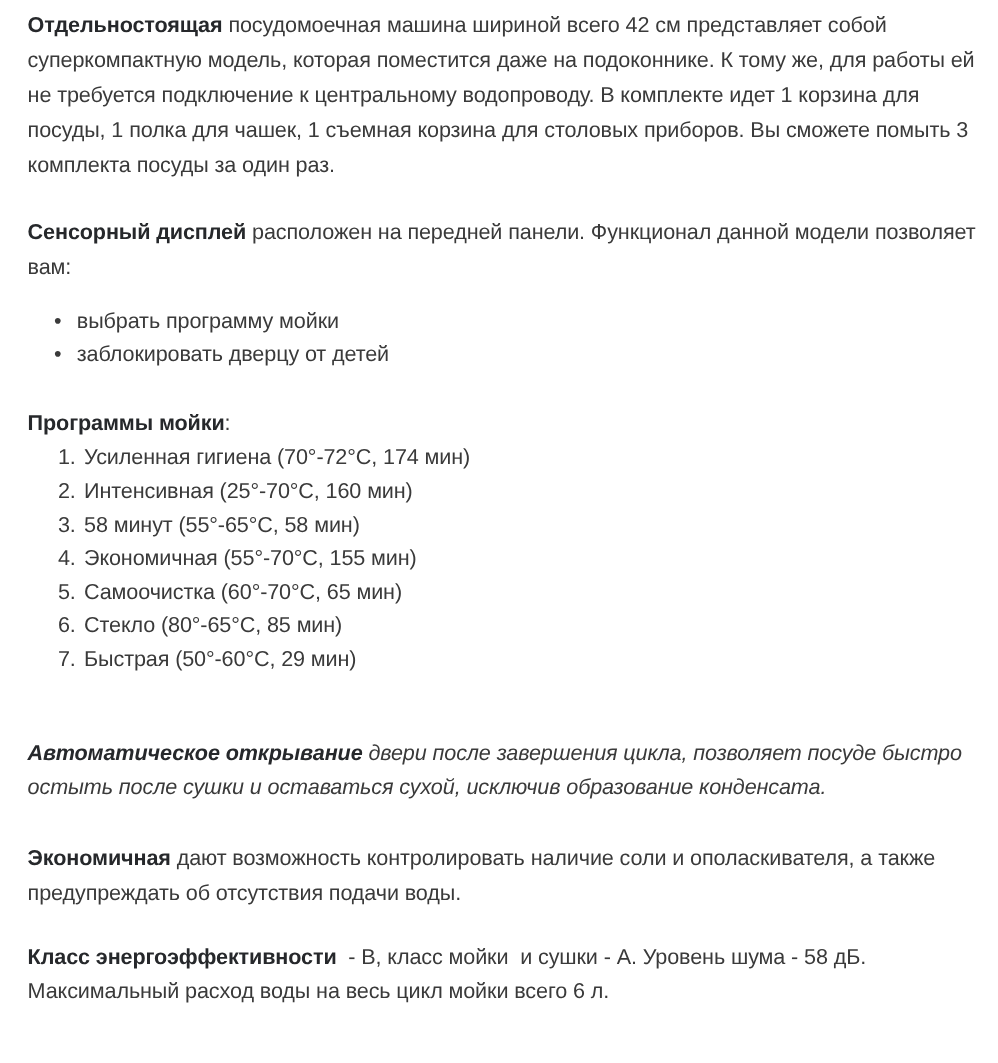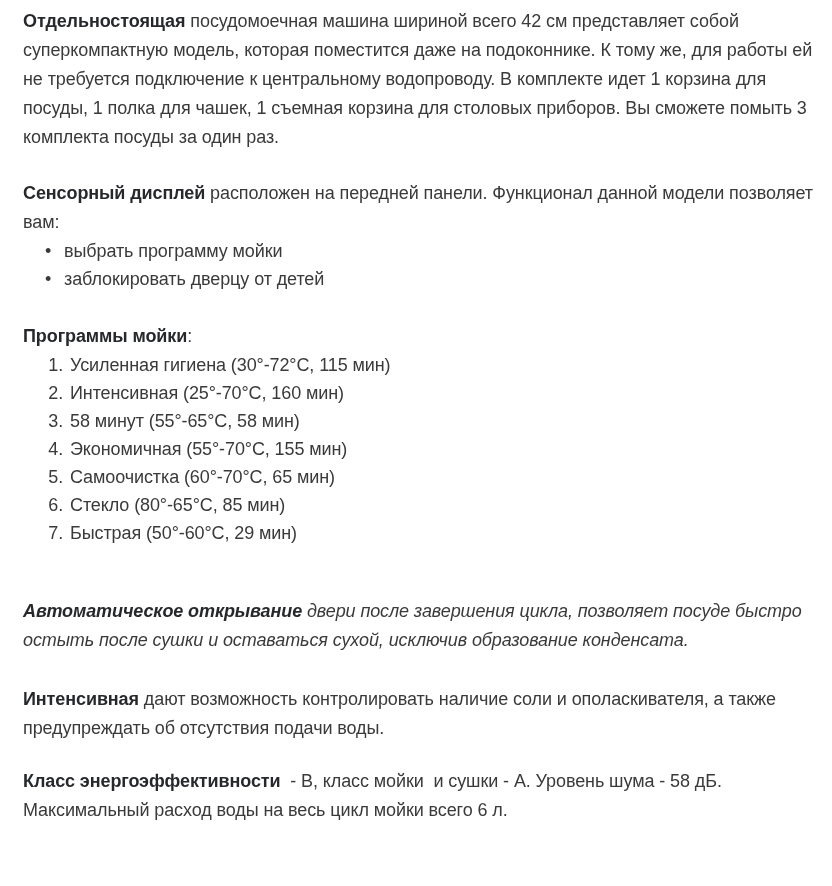--- a/index.html
+++ b/index.html
@@ -27,21 +27,21 @@
     color: #26282b;
   }
   .txt {
     white-space: pre-wrap;
     text-align: center;
   }
   .para-intro     { margin-bottom: 27px; }
   .para-display   { margin-bottom: 0; }
   ul.feature-list {
     list-style: none;
-    margin: 0 0 29px 0;
+    margin: 16px 0 29px 0;
     padding: 0 0 0 41px;
   }
   ul.feature-list li {
     position: relative;
     line-height: 28px;
   }
   ul.feature-list li::before {
     content: "\2022";
     position: absolute;
     left: -19px;
@@ -76,32 +76,32 @@
 <ul class="feature-list">
   <li>выбрать программу мойки</li>
   <li>заблокировать дверцу от детей</li>
 </ul>
 
 <p class="programs-heading">
   <span class="lead">Программы мойки</span><span class="txt">:</span>
 </p>
 
 <ol class="program-list">
-  <li>Усиленная гигиена (30°-72°С, 115 мин)</li>
+  <li>Усиленная гигиена (70°-72°С, 174 мин)</li>
   <li>Интенсивная (25°-70°С, 160 мин)</li>
   <li>58 минут (55°-65°С, 58 мин)</li>
   <li>Экономичная (55°-70°С, 155 мин)</li>
   <li>Самоочистка (60°-70°С, 65 мин)</li>
   <li>Стекло (80°-65°С, 85 мин)</li>
   <li>Быстрая (50°-60°С, 29 мин)</li>
 </ol>
 
 <p class="para-auto-open">
   <span class="lead">Автоматическое открывание</span><span class="txt"> двери после завершения цикла, позволяет посуде быстро остыть после сушки и оставаться сухой, исключив образование конденсата.</span>
 </p>
 
 <p class="para-indicators">
-  <span class="lead">Интенсивная</span><span class="txt"> дают возможность контролировать наличие соли и ополаскивателя, а также предупреждать об отсутствия подачи воды.</span>
+  <span class="lead">Экономичная</span><span class="txt"> дают возможность контролировать наличие соли и ополаскивателя, а также предупреждать об отсутствия подачи воды.</span>
 </p>
 
 <p class="para-energy">
   <span class="lead">Класс энергоэффективности</span><span class="txt">  - В, класс мойки  и сушки - А. Уровень шума - 58 дБ. Максимальный расход воды на весь цикл мойки всего 6 л.</span>
 </p>
 
 </body></html>

